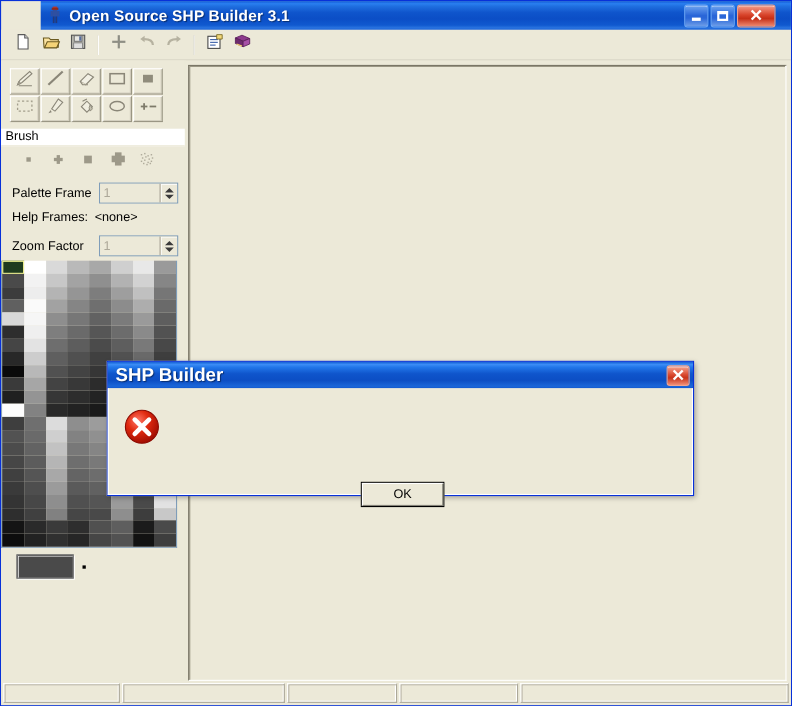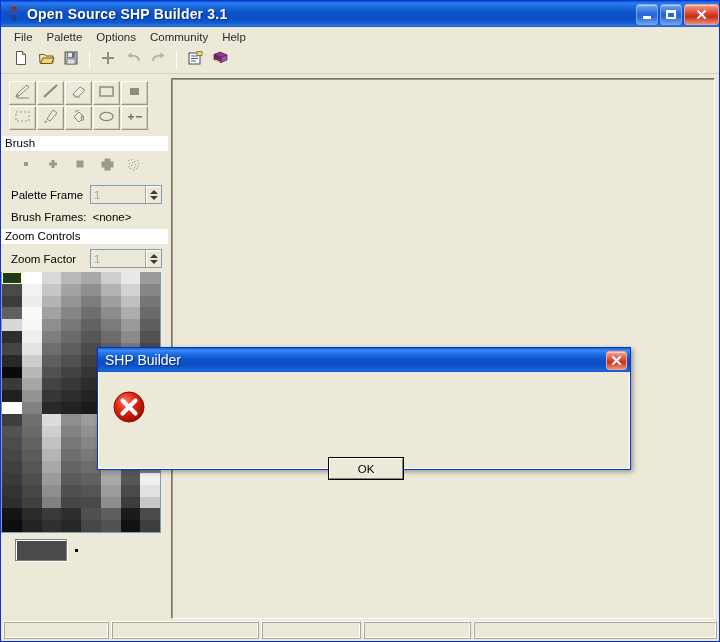--- a/index.html
+++ b/index.html
@@ -16,22 +16,23 @@
     background: #ece9d8;
     border: 1px solid #0831d9;
     display: flex; flex-direction: column;
   }
   
   .titlebar {
     height: 26px; flex: 0 0 26px;
     background: linear-gradient(180deg,#0e58d4 0%, #2a7ff0 9%, #1f6fe0 18%,
                 #0f55cc 40%, #0b4ec6 62%, #1059cf 84%, #2a74e0 94%, #165fd6 100%);
     display: flex; align-items: center;
-    padding: 0 0 0 4px;
+    padding: 0 14px 0 4px;
     position: relative;
+    margin-left: 36px;
   }
   .title-icon {
     width: 18px; height: 18px; flex: 0 0 18px;
     position: relative; margin-right: 4px;
   }
   .title-icon svg { display: block; }
   .title-text {
     color: #fff; font-size: 14px; font-weight: bold;
     letter-spacing: 0.2px; flex: 1 1 auto;
     text-shadow: 1px 1px 1px rgba(0,0,0,0.45);
@@ -231,21 +232,21 @@
     z-index: 50;
   }
   .dlg-title {
     height: 24px; flex: 0 0 24px;
     background: linear-gradient(180deg,#1560d6 0%, #3b8cf5 10%, #2277ea 20%,
                 #0f55cc 45%, #0c4ec4 70%, #1b66d8 92%, #1158cf 100%);
     display: flex; align-items: center;
     padding: 0 3px 0 7px;
   }
   .dlg-title-text {
-    color: #fff; font-size: 14px; font-weight: normal;
+    color: #fff; font-size: 17px; font-weight: bold;
     flex: 1 1 auto; text-shadow: 1px 1px 1px rgba(0,0,0,0.45);
   }
   .dlg-close {
     width: 21px; height: 19px; border-radius: 3px;
     border: 1px solid #f3a48d;
     background: linear-gradient(180deg,#f6a792 0%, #da4a31 45%, #c8331a 62%, #f08f77 100%);
     display: flex; align-items: center; justify-content: center;
     box-shadow: inset 0 1px 0 rgba(255,255,255,0.5);
   }
   .dlg-body {
@@ -299,27 +300,20 @@
       </div>
       <div class="tbtn max">
         <div class="glyph-max"></div>
       </div>
       <div class="tbtn close">
         <span class="glyph-close">✕</span>
       </div>
     </div>
   </div>
 
-  <div class="menubar">
-    <div class="menu-item">File</div>
-    <div class="menu-item">Palette</div>
-    <div class="menu-item">Options</div>
-    <div class="menu-item">Community</div>
-    <div class="menu-item">Help</div>
-  </div>
 
   <div class="toolbar">
     <div class="tool-btn">
       <span>
         <svg width="16" height="16" viewBox="0 0 16 16">
           <path d="M3.5 1.5h6l3 3v10h-9z" fill="#fff" stroke="#5a5a5a" stroke-width="1"></path>
           <path d="M9.5 1.5v3h3" fill="#dcdcdc" stroke="#5a5a5a" stroke-width="1"></path>
         </svg>
       </span>
     </div>
@@ -539,25 +533,24 @@
         <span class="ctl-label">Palette Frame</span>
         <div class="spin-wrap">
           <div class="spin-input">1</div>
           <div class="spin-btns">
             <div class="spin-up"></div>
             <div class="spin-dn"></div>
           </div>
         </div>
       </div>
       <div class="static-row">
-        <span>Brush Frames:</span>
+        <span>Help Frames:</span>
         <span>&lt;none&gt;</span>
       </div>
 
-      <div class="group-header">Zoom Controls</div>
       <div class="ctl-row">
         <span class="ctl-label">Zoom Factor</span>
         <div class="spin-wrap">
           <div class="spin-input">1</div>
           <div class="spin-btns">
             <div class="spin-up"></div>
             <div class="spin-dn"></div>
           </div>
         </div>
       </div>

